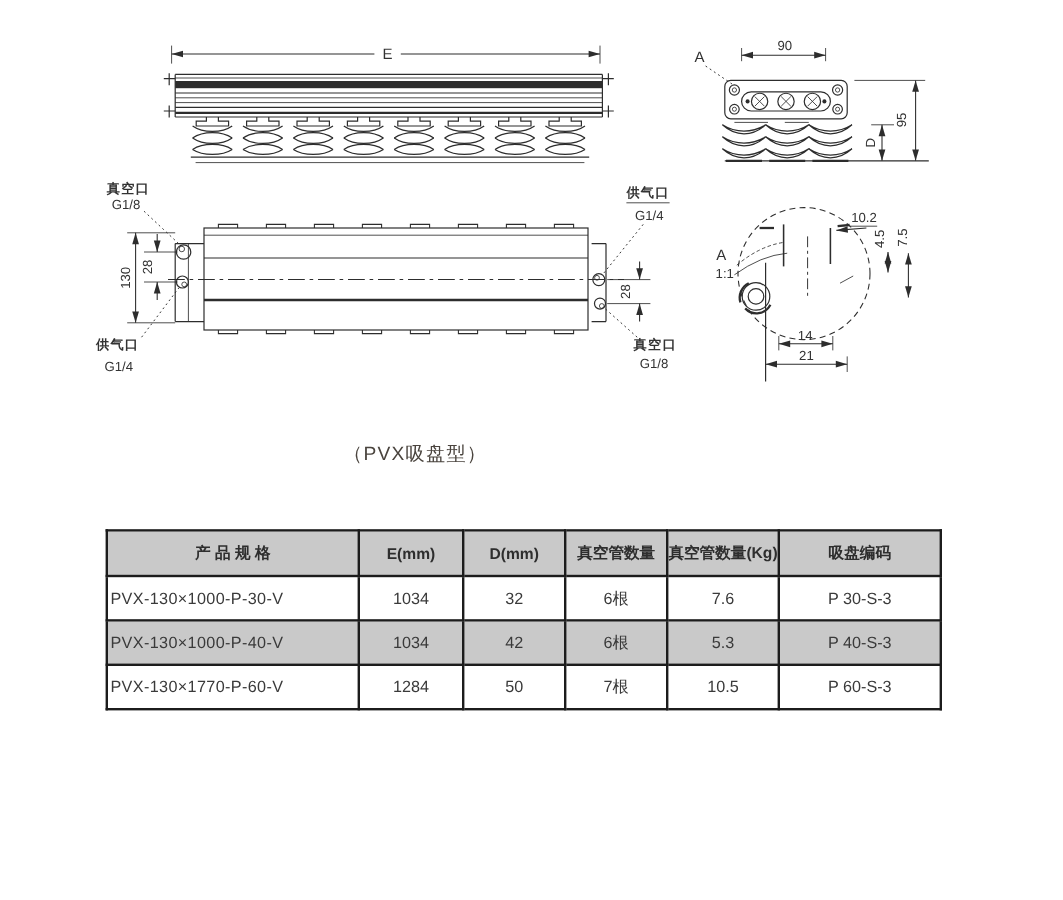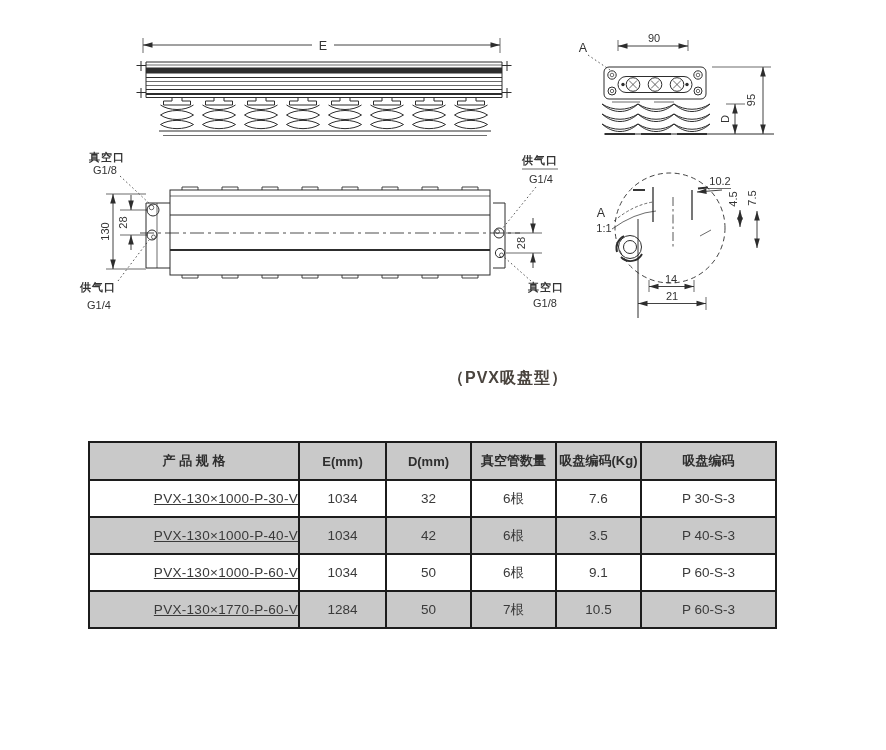--- a/index.html
+++ b/index.html
@@ -19,30 +19,30 @@
   .drawings .dsh{stroke-dasharray:5 3.5;stroke-width:.9;}
   .drawings .dsh2{stroke-dasharray:3 2;}
   .drawings .dot{stroke-dasharray:1.6 2.6;stroke-width:.8;}
   .drawings .cl{stroke-dasharray:14 4 3 4;stroke-width:.85;}
   .drawings .cl2{stroke-dasharray:9 3 2.5 3;stroke-width:.8;}
   .drawings .dim{marker-start:url(#ar);marker-end:url(#ar);stroke-width:.9;}
   .drawings .dimE{marker-end:url(#ar);stroke-width:.9;}
   .drawings text{fill:#333;stroke:none;font-size:11px;font-family:"Liberation Sans",sans-serif;}
   .drawings text.t12{font-size:12.5px;}
   .drawings text.cjk{font-size:11px;font-weight:bold;letter-spacing:1px;}
-  .caption{position:absolute;left:286px;top:368px;width:282px;text-align:right;
-        font-size:16px;font-weight:700;color:#4a443e;letter-spacing:1px;}
+  .caption{position:absolute;left:286px;top:368px;width:282px;text-align:left;
+        font-size:16px;font-weight:400;color:#4a443e;letter-spacing:1px;}
   table.spec{position:absolute;left:88px;top:441px;border-collapse:collapse;table-layout:fixed;}
   .spec th,.spec td{border:2px solid var(--border,#1c1c1c);text-align:center;
         color:var(--text,#3a3a3a);font-size:13.5px;padding:0;height:35px;
         white-space:nowrap;overflow:hidden;}
   .spec thead th{background:var(--row_gray,#c9c9c9);font-weight:bold;color:#2e2e2e;
         height:36px;font-size:13px;}
   .spec tbody tr:nth-child(even) td{background:var(--row_gray,#c9c9c9);}
-  .spec td.c1{text-align:right;padding-left:14px;letter-spacing:.3px;text-decoration:underline;}
+  .spec td.c1{text-align:left;padding-left:2px;letter-spacing:.3px;}
 </style>
 </head>
 <body>
 
 <div class="page">
 
   <svg class="drawings" width="886" height="360" viewBox="0 0 886 360">
     <defs>
       <marker id="ar" markerUnits="userSpaceOnUse" markerWidth="11" markerHeight="8" refX="10" refY="4" orient="auto-start-reverse">
         <path d="M0.5,1.2 L10,4 L0.5,6.8 Z" style="fill:#2d2d2d;stroke:none"></path>
@@ -236,48 +236,40 @@
       <col style="width:85px">
         <col style="width:85px">
         <col style="width:135px">
     </colgroup>
     <thead>
       <tr>
         <th>产 品 规 格</th>
         <th>E(mm)</th>
         <th>D(mm)</th>
         <th>真空管数量</th>
-        <th>吸盘编码(Kg)</th>
+        <th>真空管数量(Kg)</th>
         <th>吸盘编码</th>
       </tr>
     </thead>
     <tbody>
       <tr>
         <td class="c1">PVX-130×1000-P-30-V</td>
         <td>1034</td>
         <td>32</td>
         <td>6根</td>
         <td>7.6</td>
         <td>P 30-S-3</td>
       </tr>
       <tr>
         <td class="c1">PVX-130×1000-P-40-V</td>
         <td>1034</td>
         <td>42</td>
         <td>6根</td>
-        <td>3.5</td>
+        <td>5.3</td>
         <td>P 40-S-3</td>
-      </tr>
-      <tr>
-        <td class="c1">PVX-130×1000-P-60-V</td>
-        <td>1034</td>
-        <td>50</td>
-        <td>6根</td>
-        <td>9.1</td>
-        <td>P 60-S-3</td>
       </tr>
       <tr>
         <td class="c1">PVX-130×1770-P-60-V</td>
         <td>1284</td>
         <td>50</td>
         <td>7根</td>
         <td>10.5</td>
         <td>P 60-S-3</td>
       </tr>
     </tbody>

